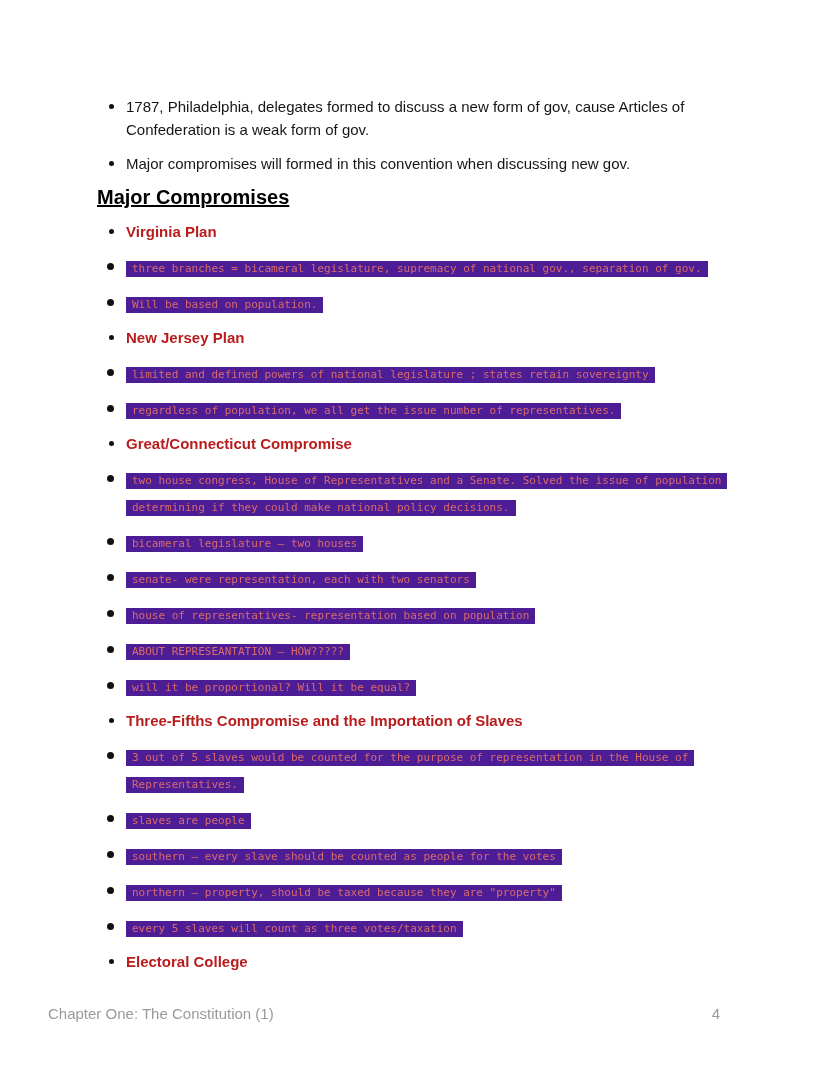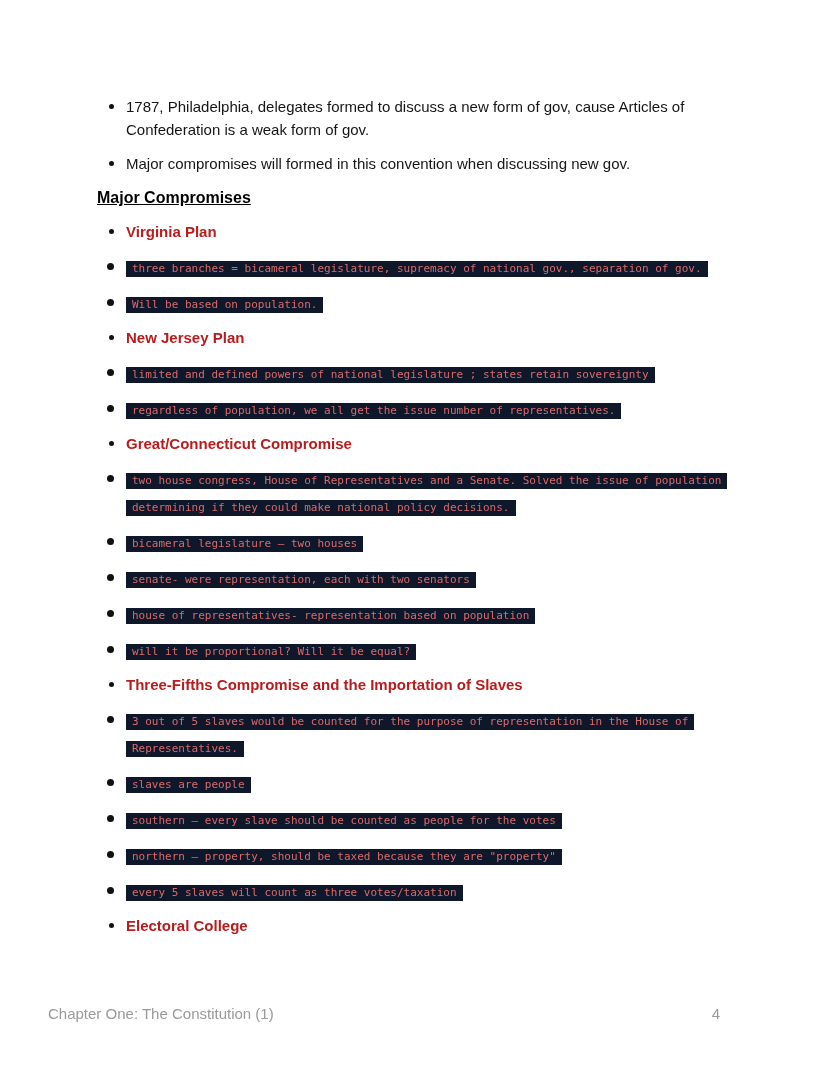--- a/index.html
+++ b/index.html
@@ -57,34 +57,34 @@
     color: #161616;
   }
   .text-bold {
     font-size: 15px;
     line-height: 23px;
     font-weight: bold;
     color: #b91c1c;
   }
   .heading-text {
     display: inline;
-    font-size: 16px;
+    font-size: 20px;
     line-height: 23px;
     font-weight: bold;
     color: #000000;
     text-decoration: underline;
   }
   .item.code .itext {
     line-height: 25px;
   }
   .code-chip {
     font-family: "DejaVu Sans Mono", monospace;
     font-size: 11px;
     color: #d96b6b;
-    background: #0f172a;
+    background: #4c1d95;
     padding: 1px 6px 2px 6px;
     -webkit-box-decoration-break: clone;
     box-decoration-break: clone;
     text-align: center;
   }
   .footer {
     position: absolute;
     left: 48px;
     right: 48px;
     top: 1005px;
@@ -151,20 +151,24 @@
       <div class="item code">
         <span class="bullet"></span>
         <div class="itext "><span class="code-chip">senate- were representation, each with two senators</span></div>
       </div>
       <div class="item code">
         <span class="bullet"></span>
         <div class="itext "><span class="code-chip">house of representatives- representation based on population</span></div>
       </div>
       <div class="item code">
         <span class="bullet"></span>
+        <div class="itext "><span class="code-chip">ABOUT REPRESEANTATION – HOW?????</span></div>
+      </div>
+      <div class="item code">
+        <span class="bullet"></span>
         <div class="itext "><span class="code-chip">will it be proportional? Will it be equal?</span></div>
       </div>
       <div class="item bold">
         <span class="bullet"></span>
         <div class="itext text-bold">Three-Fifths Compromise and the Importation of Slaves</div>
       </div>
       <div class="item code">
         <span class="bullet"></span>
         <div class="itext "><span class="code-chip">3 out of 5 slaves would be counted for the purpose of representation in the House of Representatives.</span></div>
       </div>

